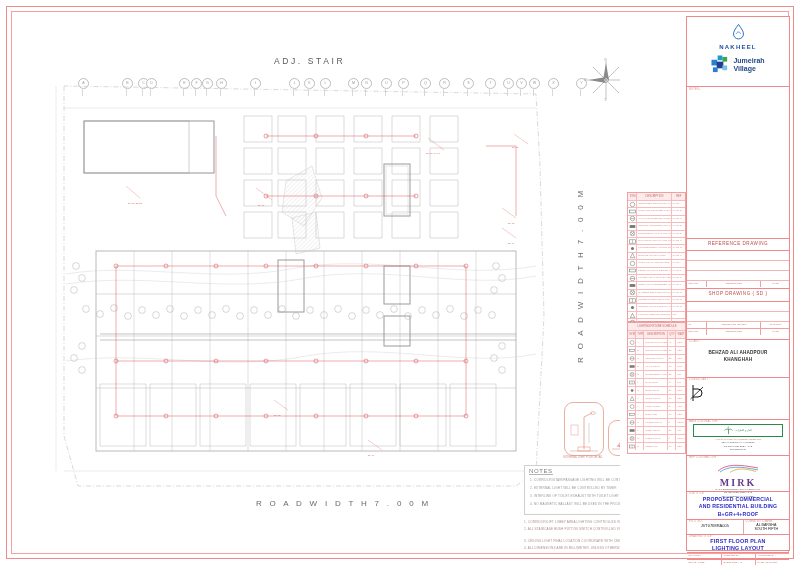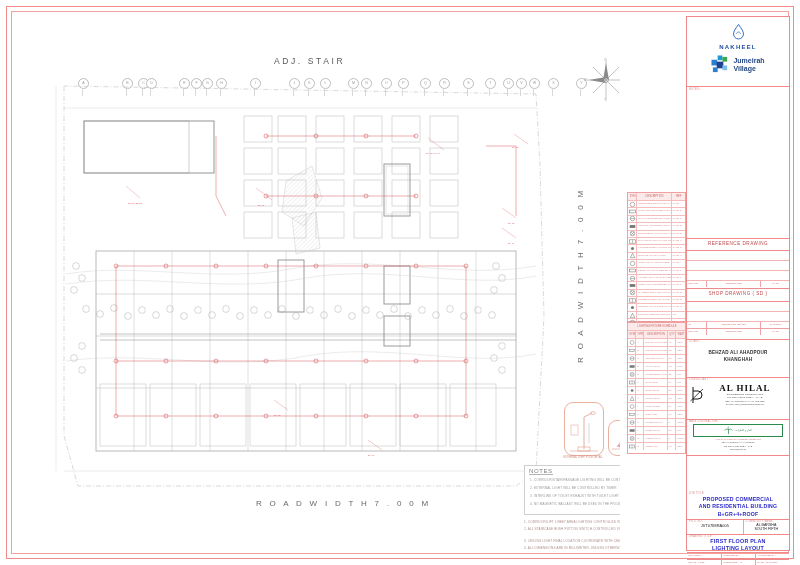--- a/index.html
+++ b/index.html
@@ -822,47 +822,54 @@
     </div>
 
     <div class="tb-sec" style="top:361px;height:42px;">
       <div class="tb-lbl">CONSULTANT :</div>
       <div style="display:flex;align-items:center;padding:2px 3px 0 3px;">
         <svg width="14" height="20" viewBox="0 0 14 20">
           <line x1="3" y1="2" x2="3" y2="18" stroke="#111" stroke-width="1"></line>
           <path d="M3 6 H8 A4 4 0 0 1 8 14 H3" fill="none" stroke="#111" stroke-width="1"></path>
           <line x1="0.5" y1="16" x2="13" y2="4" stroke="#111" stroke-width=".8"></line>
         </svg>
-        <div style="flex:1;text-align:center;">
-          <div class="alhilal">AL HILAL</div>
-          <div class="micro" style="white-space:pre-line;">ENGINEERING CONSULTANTS
-P.O. BOX 12345  DUBAI - U.A.E.
-TEL: 04-1234567  FAX: 04-7654321
-E-mail: info@alhilalengineering.ae</div>
-        </div>
       </div>
     </div>
 
     <div class="tb-sec" style="top:403px;height:36px;">
       <div class="tb-lbl">MAIN CONTRACTOR :</div>
       <div style="border:.5px solid #2a8a4a;margin:1px 6px 0 6px;padding:1px;display:flex;align-items:center;justify-content:center;gap:2px;">
         <svg width="9" height="9" viewBox="0 0 10 10">
           <path d="M5 9 L5 4" stroke="#2a8a4a" stroke-width=".8"></path>
           <path d="M5 4 C2 3 1 4 0.6 5" fill="none" stroke="#2a8a4a" stroke-width=".7"></path>
           <path d="M5 4 C8 3 9 4 9.4 5" fill="none" stroke="#2a8a4a" stroke-width=".7"></path>
           <path d="M5 4 C4 1.5 5 0.8 5 0.5" fill="none" stroke="#2a8a4a" stroke-width=".7"></path>
         </svg>
         <div style="font-size:2.6px;color:#2a8a4a;">الدار و الامارات</div>
       </div>
       <div class="micro" style="font-size:2.3px;color:#c06a6a;padding-top:1px;">AL DAR WAL EMARAT CONTRACTING LLC</div>
       <div class="micro" style="font-size:2.1px;white-space:pre-line;">TEL: 04-2345678  FAX: 04-8765432
 P.O. BOX 54321 DUBAI - UAE
 www.aldarcont.ae</div>
     </div>
 
+    <div class="tb-sec" style="top:439px;height:36px;">
+      <div class="tb-lbl">MEP CONTRACTOR :</div>
+      <div style="text-align:center;">
+        <svg width="44" height="10" viewBox="0 0 44 10">
+          <path d="M2 8 C10 1 22 1 42 5" fill="none" stroke="#e06a8a" stroke-width="1"></path>
+          <path d="M4 9 C12 3 24 3 42 7" fill="none" stroke="#6ab0d8" stroke-width="1"></path>
+          <path d="M14 9.5 C20 5 28 5 40 8.5" fill="none" stroke="#e0b040" stroke-width=".9"></path>
+        </svg>
+        <div class="mirk">MIRK</div>
+        <div class="micro" style="font-size:2.1px;white-space:pre-line;">M I R K  ELECTROMECHANICAL WORKS L.L.C.
+P.O. BOX 29884, DUBAI, UAE
+TEL: 04-2672838  FAX: 04-2672839</div>
+      </div>
+    </div>
 
     <div class="tb-sec" style="top:475px;height:28px;">
       <div class="tb-lbl">JOB TITLE:</div>
       <div class="proj-title" style="white-space:pre-line;padding-top:1px;">PROPOSED COMMERCIAL
 AND RESIDENTIAL BUILDING
 B+GR+4+ROOF</div>
     </div>
 
     <div class="tb-sec" style="top:503px;height:15px;">
       <div style="display:flex;height:100%;">

